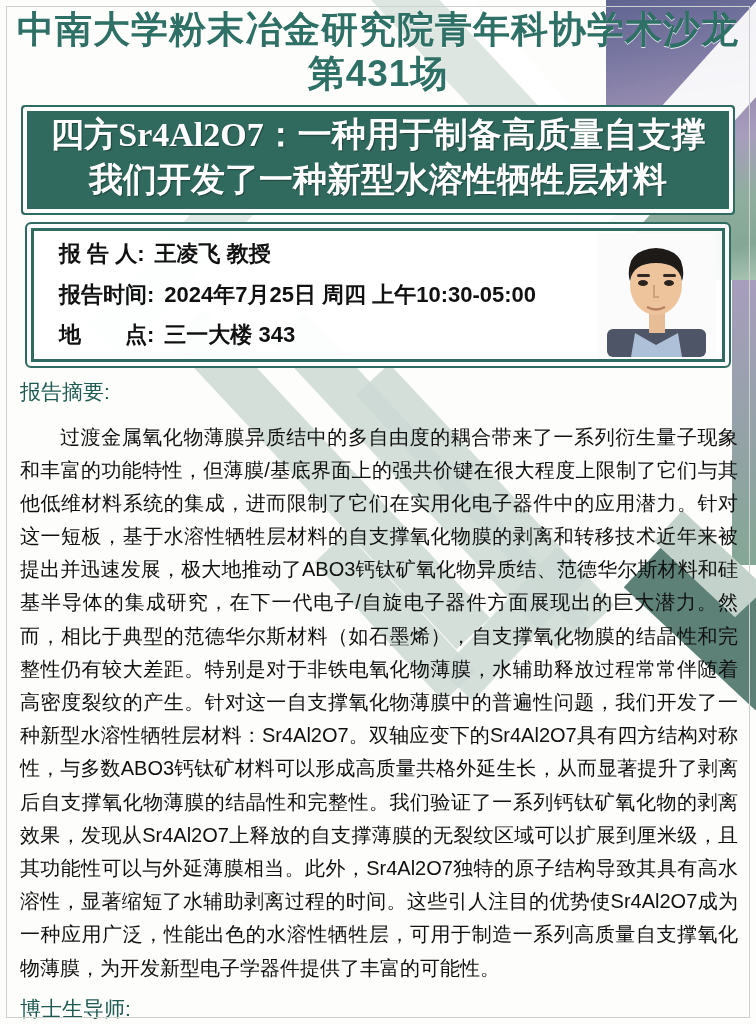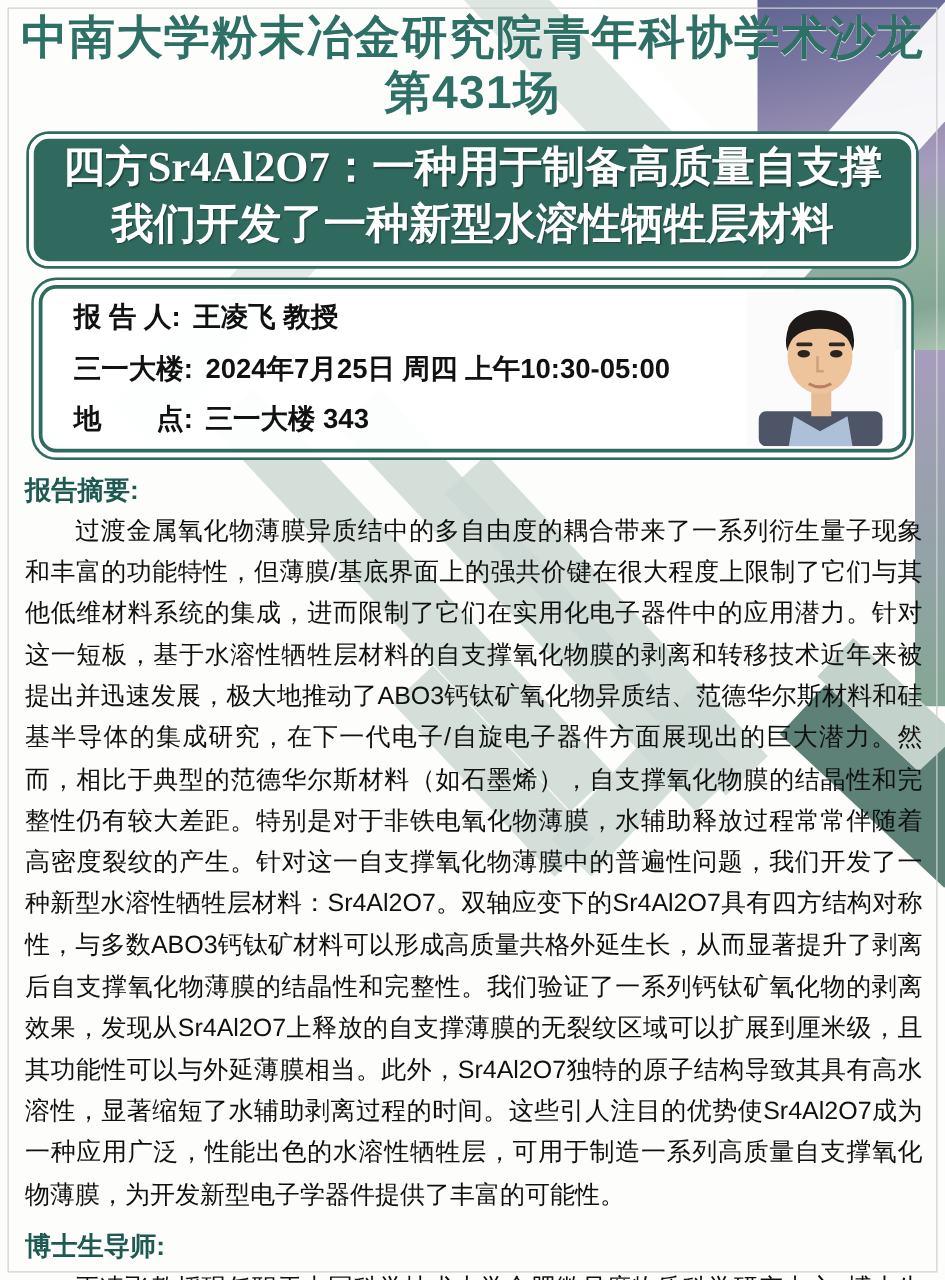--- a/index.html
+++ b/index.html
@@ -24,39 +24,39 @@
   .dchev-inner{left:648px;top:556px;width:150px;height:42px;transform:rotate(43deg);background:#c3d2ca;}
   .dchev-left{left:618px;top:602px;width:180px;height:54px;transform:rotate(43deg);background:#5d8177;}
   .dchev-right{left:706px;top:584px;width:150px;height:54px;transform:rotate(-43deg);background:#5d8177;}
   .frame{inset:6px;border:1px solid #ccd1d0;z-index:4;pointer-events:none;background:transparent;}
   
   .content{position:relative;z-index:2;}
   .top-title{padding-top:8px;text-align:center;color:#2e7065;font-weight:800;
              font-size:37px;line-height:1.2;letter-spacing:1px;
              text-shadow:0 1px 0 rgba(255,255,255,.8);}
   .banner{width:702px;margin:8px auto 0;background:#30695e;border:2px solid #2f6b60;
-          box-shadow:inset 0 0 0 4px #ffffff;border-radius:18px;
+          box-shadow:inset 0 0 0 4px #ffffff;border-radius:4px;
           text-align:center;padding:6px 4px 10px;
           font-family:"Liberation Serif","DejaVu Serif",serif;
           color:#ffffff;font-weight:700;font-size:34px;line-height:1.32;
           text-shadow:1px 1px 1px rgba(0,0,0,.35);}
   .info-box{position:relative;width:706px;height:146px;margin:7px auto 0;
             background:rgba(255,255,255,.93);
-            border:2px solid #2f6b60;border-radius:20px;
+            border:2px solid #2f6b60;border-radius:6px;
             box-shadow:inset 0 0 0 4px #ffffff, inset 0 0 0 7px #2f6b60;
             display:flex;flex-direction:column;justify-content:space-around;
             padding:10px 150px 10px 32px;box-sizing:border-box;
             font-size:22px;font-weight:700;color:#111;}
   .info-row{white-space:nowrap;}
   .info-row .lbl{margin-right:10px;}
   .indent1{padding-left:24px;}
   .photo{position:absolute;top:9px;right:13px;width:119px;height:124px;border:0;background:#fff;}
   .section{margin:10px 18px 0 20px;}
-  .sec-head{color:#1e5a52;font-weight:700;font-size:21px;}
-  .abstract-body{margin-top:3px;font-size:20px;line-height:1.66;text-align:justify;
+  .sec-head{color:#1e5a52;font-weight:400;font-size:21px;}
+  .abstract-body{margin-top:15px;font-size:20px;line-height:1.66;text-align:justify;
                  text-indent:2em;color:#101010;font-weight:500;}
   .bio-body{margin-top:3px;font-size:20px;line-height:1.76;text-align:justify;text-indent:2em;
             color:#101010;font-family:"Liberation Serif","DejaVu Serif",serif;}
 </style>
 </head>
 <body>
 
 <div class="poster">
 
   <div class="deco photo-tr"></div>
@@ -85,21 +85,21 @@
     <div class="banner">
       <div>四方Sr4Al2O7：一种用于制备高质量自支撑</div>
       <div>我们开发了一种新型水溶性牺牲层材料</div>
     </div>
 
     <div class="info-box">
       <div class="info-row">
         <span class="lbl">报 告 人:</span><span>王凌飞 教授</span>
       </div>
       <div class="info-row">
-        <span class="lbl">三一大楼:</span><span>2024年7月25日 周四 上午10:30-05:00</span>
+        <span class="lbl">报告时间:</span><span>2024年7月25日 周四 上午10:30-05:00</span>
       </div>
       <div class="info-row">
         <span class="lbl">地　　点:</span><span>三一大楼 343</span>
       </div>
 
       <svg class="photo" viewBox="0 0 119 124" xmlns="http://www.w3.org/2000/svg">
         <rect x="0" y="0" width="119" height="124" fill="#fbfbfb"></rect>
         <rect x="10" y="96" width="99" height="28" rx="6" fill="#4d5566"></rect>
         <path d="M34 124 L38 100 L59 112 L81 100 L85 124 Z" fill="#aebfd8"></path>
         <rect x="52" y="78" width="16" height="22" fill="#e6bd96"></rect>

